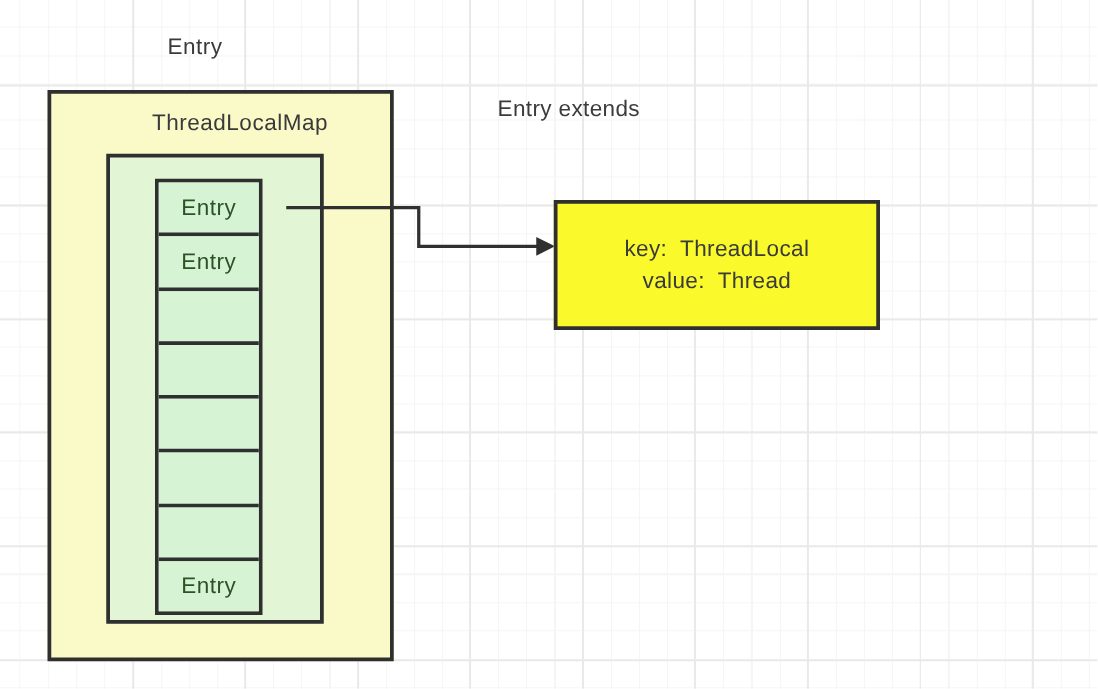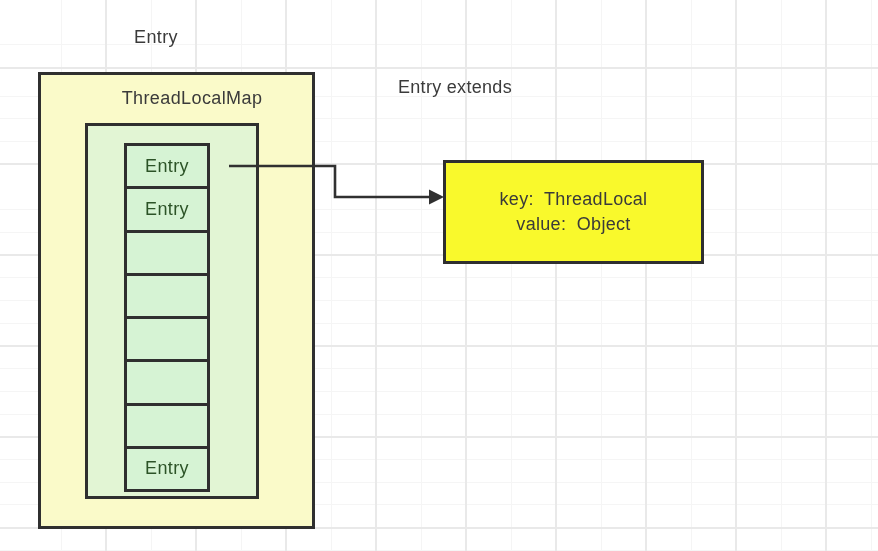--- a/index.html
+++ b/index.html
@@ -140,16 +140,16 @@
     <path d="M 1 14 H 107 V 45 H 203" fill="none" stroke="#303030" stroke-width="2.6"></path>
     <polygon points="201,37.5 216,45 201,52.5" fill="#303030"></polygon>
   </svg>
 
   <div class="annotation">
     <div>Entry extends</div>
   </div>
 
   <div class="entry-detail">
     <div>key:  ThreadLocal</div>
-    <div>value:  Object</div>
+    <div>value:  Thread</div>
   </div>
 
 </div>
 
 </body></html>

